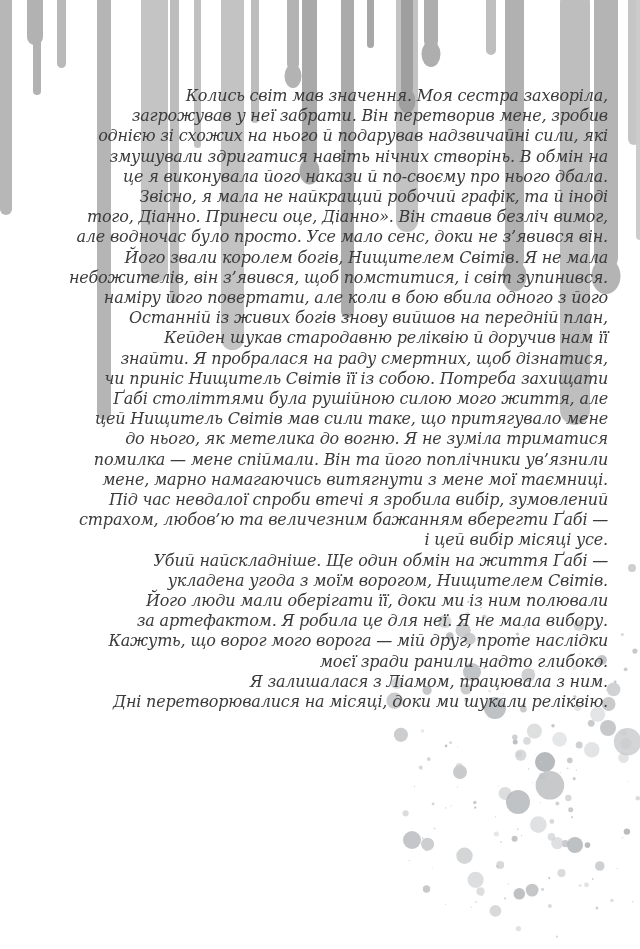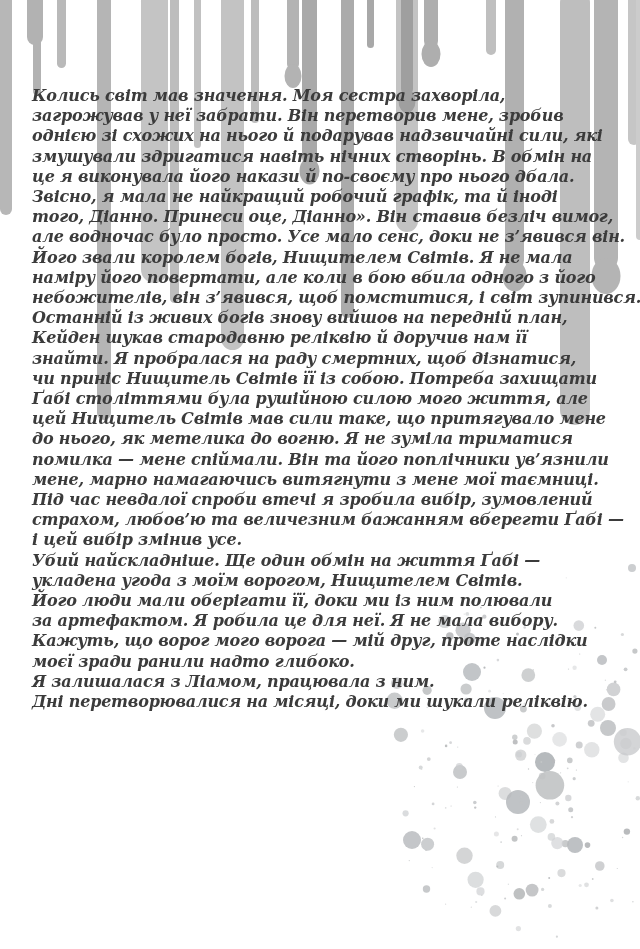--- a/index.html
+++ b/index.html
@@ -30,27 +30,26 @@
     top: 540px;
     z-index: 0;
     pointer-events: none;
   }
   .text-block {
     position: absolute;
     left: 32px;
     right: 32px;
     top: 86px;
     z-index: 1;
-    text-align: left;
+    text-align: right;
     font-style: italic;
     font-size: 16px;
     line-height: 20.2px;
     color: #3b3b3b;
     letter-spacing: -0.2px;
-    font-weight: bold;
   }
   .text-block .line {
     white-space: nowrap;
   }
 </style>
 </head>
 <body>
 
 <div class="page">
 
@@ -258,34 +257,34 @@
   <div class="text-block" id="text-block">
       <div class="line">Колись світ мав значення. Моя сестра захворіла,</div>
       <div class="line">загрожував у неї забрати. Він перетворив мене, зробив</div>
       <div class="line">однією зі схожих на нього й подарував надзвичайні сили, які</div>
       <div class="line">змушували здригатися навіть нічних створінь. В обмін на</div>
       <div class="line">це я виконувала його накази й по-своєму про нього дбала.</div>
       <div class="line">Звісно, я мала не найкращий робочий графік, та й іноді</div>
       <div class="line">того, Діанно. Принеси оце, Діанно». Він ставив безліч вимог,</div>
       <div class="line">але водночас було просто. Усе мало сенс, доки не з’явився він.</div>
       <div class="line">Його звали королем богів, Нищителем Світів. Я не мала</div>
+      <div class="line">небожителів, він з’явився, щоб помститися, і світ зупинився.</div>
       <div class="line">наміру його повертати, але коли в бою вбила одного з його</div>
-      <div class="line">небожителів, він з’явився, щоб помститися, і світ зупинився.</div>
       <div class="line">Останній із живих богів знову вийшов на передній план,</div>
       <div class="line">Кейден шукав стародавню реліквію й доручив нам її</div>
       <div class="line">знайти. Я пробралася на раду смертних, щоб дізнатися,</div>
       <div class="line">чи приніс Нищитель Світів її із собою. Потреба захищати</div>
       <div class="line">Ґабі століттями була рушійною силою мого життя, але</div>
       <div class="line">цей Нищитель Світів мав сили таке, що притягувало мене</div>
       <div class="line">до нього, як метелика до вогню. Я не зуміла триматися</div>
       <div class="line">помилка — мене спіймали. Він та його поплічники ув’язнили</div>
       <div class="line">мене, марно намагаючись витягнути з мене мої таємниці.</div>
       <div class="line">Під час невдалої спроби втечі я зробила вибір, зумовлений</div>
       <div class="line">страхом, любов’ю та величезним бажанням вберегти Ґабі —</div>
-      <div class="line">і цей вибір змінив усе.</div>
+      <div class="line">і цей вибір місяці усе.</div>
       <div class="line">Убий найскладніше. Ще один обмін на життя Ґабі —</div>
       <div class="line">укладена угода з моїм ворогом, Нищителем Світів.</div>
       <div class="line">Його люди мали оберігати її, доки ми із ним полювали</div>
       <div class="line">за артефактом. Я робила це для неї. Я не мала вибору.</div>
       <div class="line">Кажуть, що ворог мого ворога — мій друг, проте наслідки</div>
       <div class="line">моєї зради ранили надто глибоко.</div>
       <div class="line">Я залишалася з Ліамом, працювала з ним.</div>
       <div class="line">Дні перетворювалися на місяці, доки ми шукали реліквію.</div>
     </div>
 

